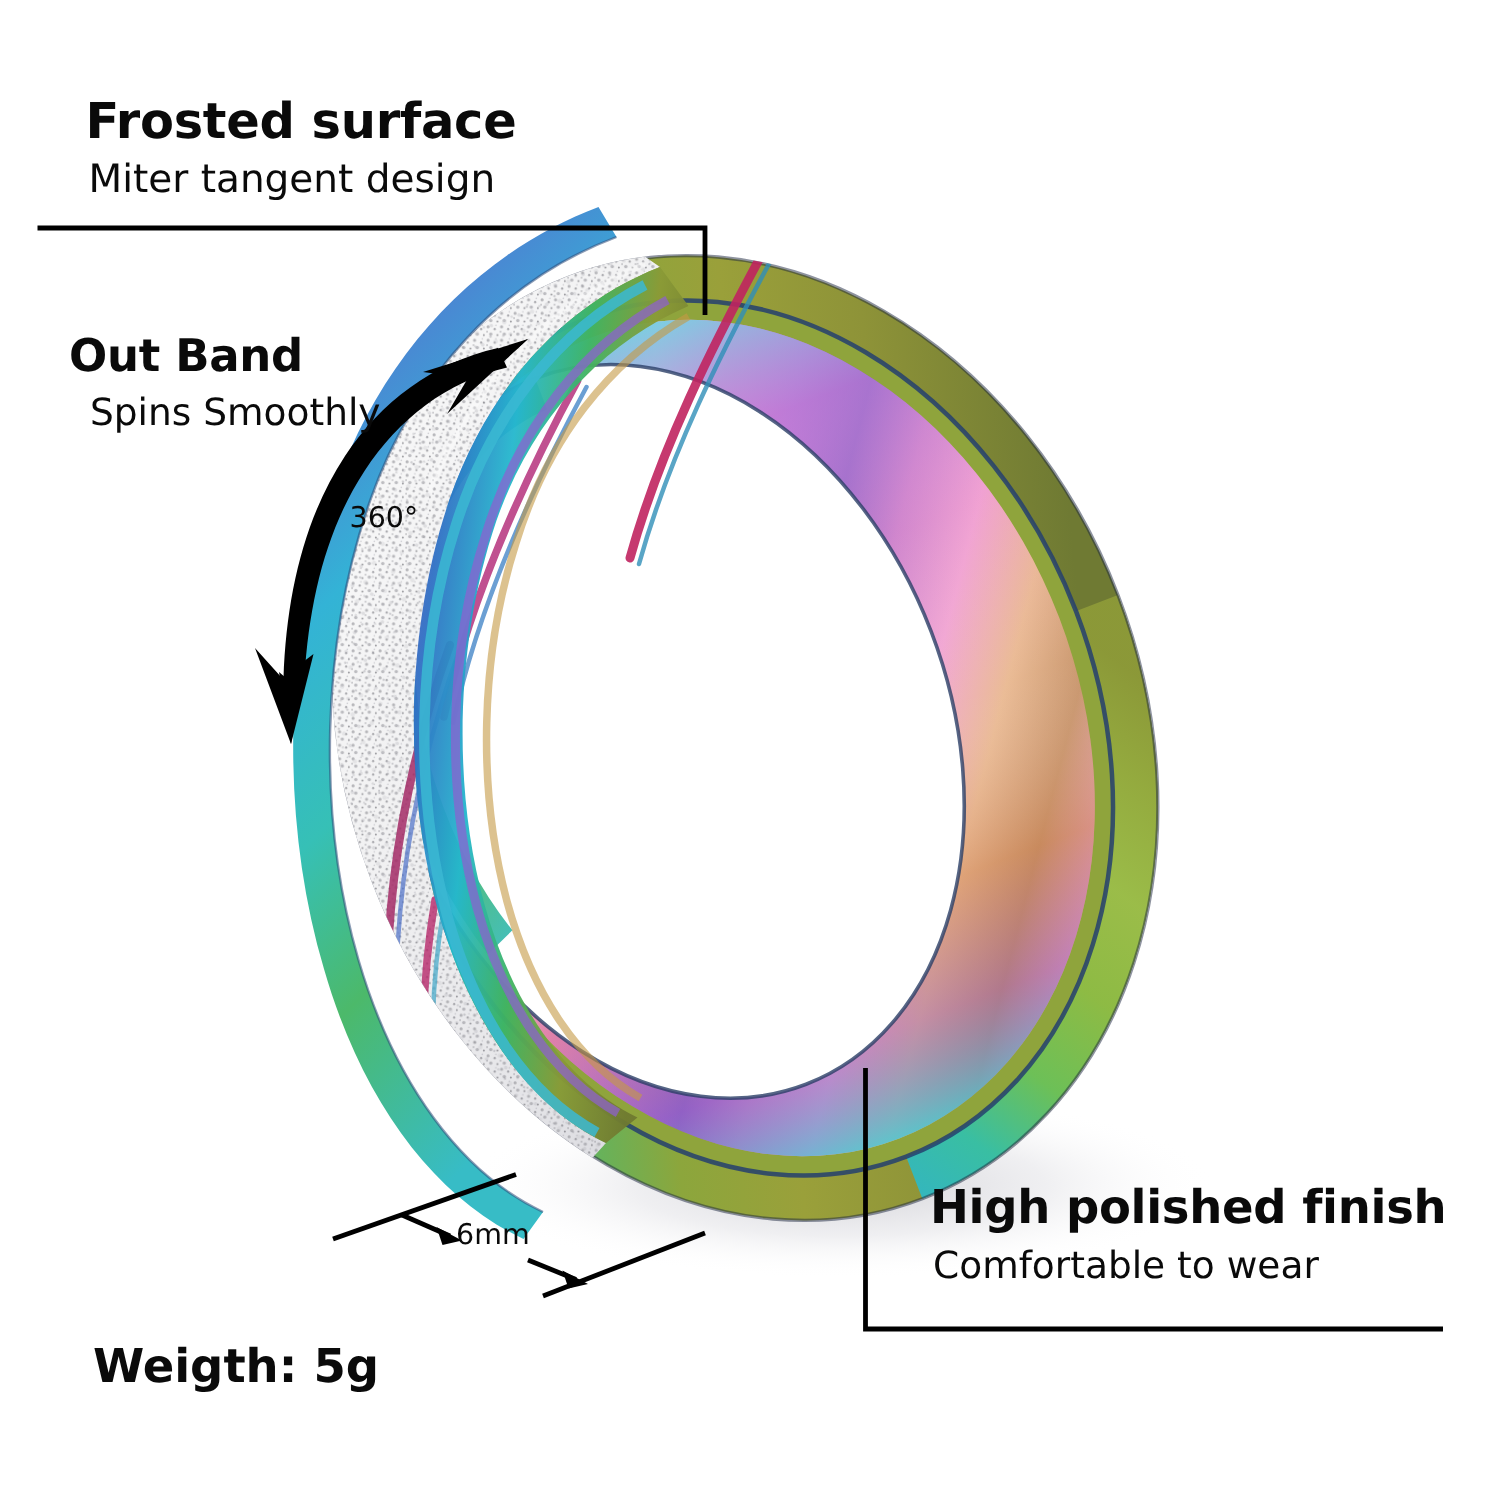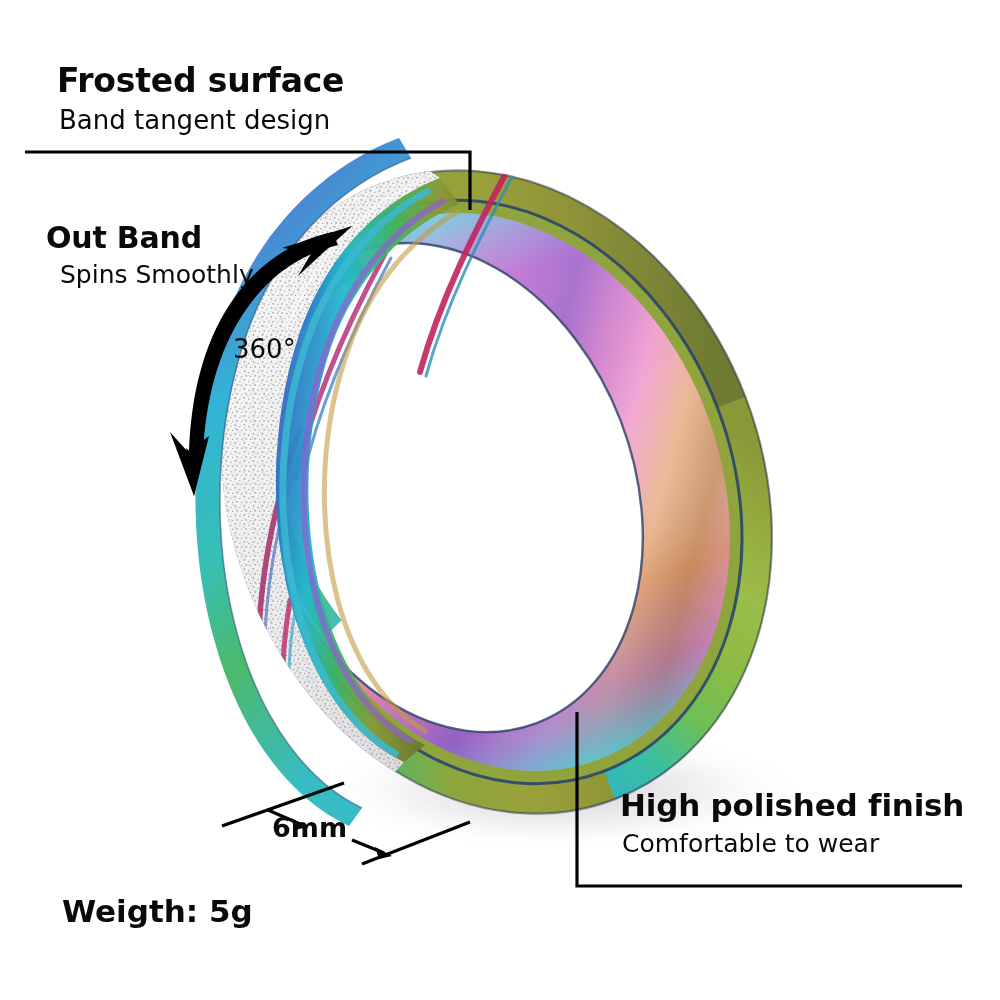--- a/index.html
+++ b/index.html
@@ -38,29 +38,29 @@
   #callout-outband .hl  { font-size: 30px; line-height: 36px; }
   #callout-outband .sub { font-size: 25px; line-height: 31px; margin-top: 3px; margin-left: 14px; }
 
   #callout-polished { left: 620px; top: 786px; }
   #callout-polished .hl  { font-size: 31px; line-height: 38px; }
   #callout-polished .sub { font-size: 25px; line-height: 31px; margin-top: 4px; margin-left: 2px; }
 
   #label-360 {
     position: absolute;
     left: 233px; top: 334px;
-    font-size: 26px;
+    font-size: 19px;
     font-weight: normal;
     white-space: nowrap;
   }
   #label-6mm {
     position: absolute;
-    left: 272px; top: 812px;
-    font-size: 27px;
-    font-weight: bold;
+    left: 304px; top: 812px;
+    font-size: 19px;
+    font-weight: normal;
     white-space: nowrap;
   }
   #label-weight {
     position: absolute;
     left: 62px; top: 893px;
     font-size: 31px;
     font-weight: bold;
     white-space: nowrap;
     text-align: right;
   }
@@ -320,21 +320,21 @@
       <path d="M 308 827 L 291 818 L 295 830 Z" stroke="none"></path>
       <path d="M 352 840 L 384 853" fill="none"></path>
       <path d="M 392 856 L 375 847 L 379 859 Z" stroke="none"></path>
     </g>
   </svg>
 
   <div class="overlay" id="text-layer">
 
     <div class="callout" id="callout-frosted">
       <div class="hl">Frosted surface</div>
-      <div class="sub">Band tangent design</div>
+      <div class="sub">Miter tangent design</div>
     </div>
 
     <div class="callout" id="callout-outband">
       <div class="hl">Out Band</div>
       <div class="sub">Spins Smoothly</div>
     </div>
 
     <div id="label-360">360°</div>
 
     <div class="callout" id="callout-polished">

